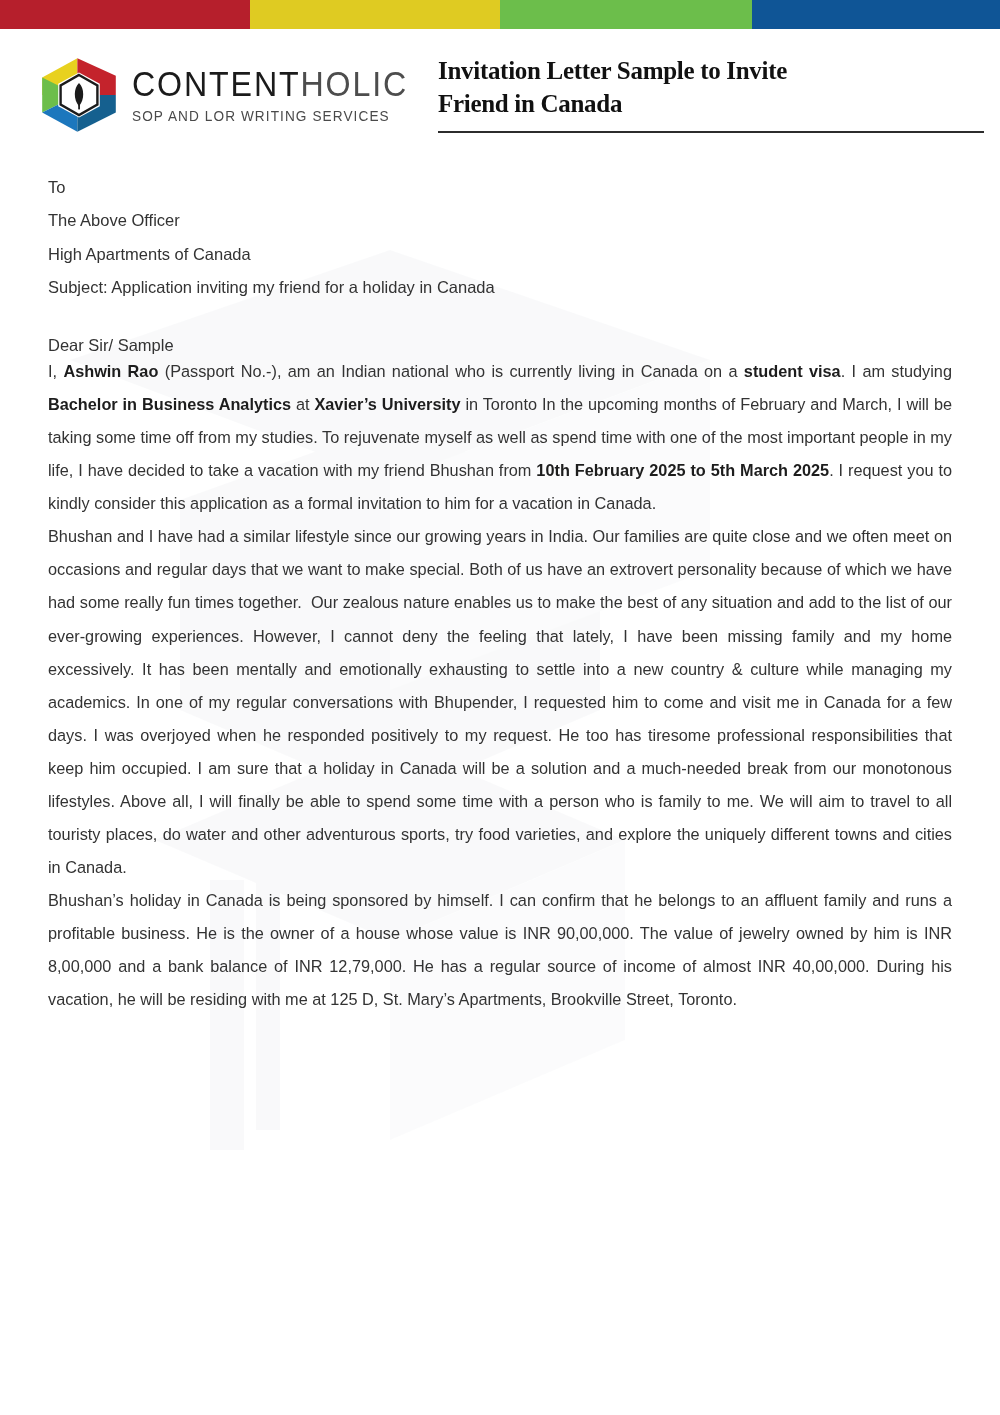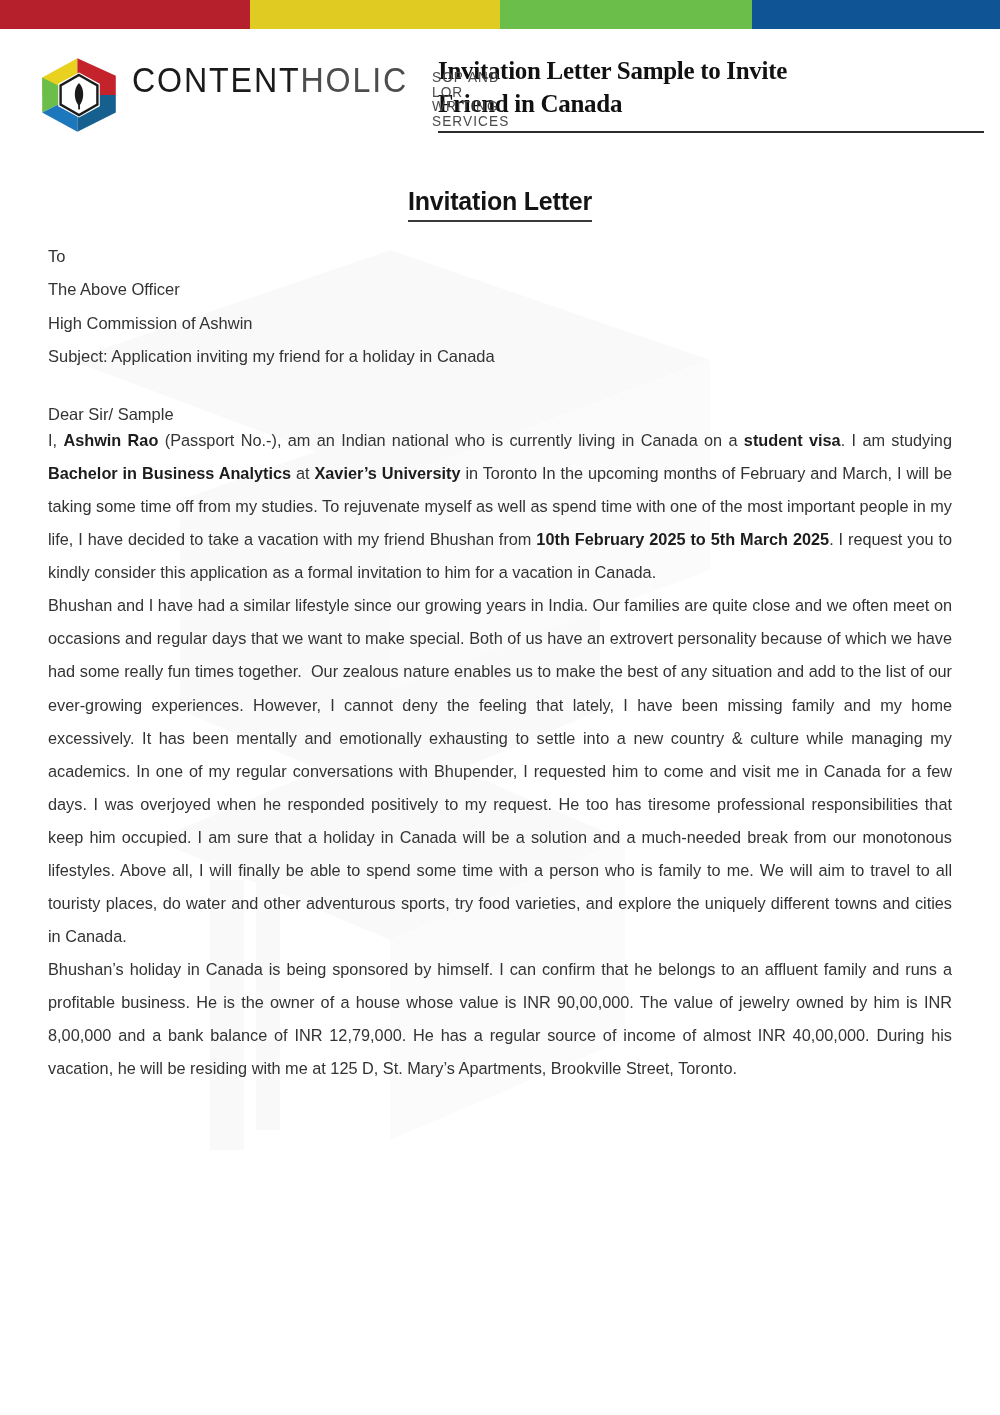--- a/index.html
+++ b/index.html
@@ -52,21 +52,21 @@
   }
   .logo-block {
     width: 420px;
     padding-left: 38px;
     box-sizing: border-box;
     display: flex;
     align-items: center;
     gap: 12px;
   }
   .logo-mark { width: 82px; height: 80px; flex: none; }
-  .logo-text { display: flex; flex-direction: row; line-height: 1; }
+  .logo-text { display: flex; flex-direction: column; line-height: 1; }
   .logo-word {
     font-size: 35px;
     letter-spacing: 2.0px;
     font-weight: 400;
     color: #1b1b1b;
     font-family: "Liberation Sans Narrow", "Liberation Sans", sans-serif;
     transform: scaleX(0.92);
     transform-origin: left center;
   }
   .logo-word .light { color: #4d4d4d; font-weight: 300; }
@@ -201,28 +201,25 @@
     <div class="header-title">
       <div>Invitation Letter Sample to Invite</div>
       <div>Friend in Canada</div>
     </div>
     <div class="header-rule"></div>
   </div>
 </div>
 
 <div class="doc">
 
-  <div class="doc-heading">
-    <span>Invitation Letter</span>
-  </div>
 
   <div class="addr">
     <div>To</div>
     <div>The Above Officer</div>
-    <div>High Commission of Ashwin</div>
+    <div>High Apartments of Canada</div>
     <div>Subject: Application inviting my friend for a holiday in Canada</div>
   </div>
 
   <div class="salutation">Dear Sir/ Sample</div>
 
   <div class="para">I, <b>Ashwin Rao</b> (Passport No.-), am an Indian national who is currently living in Canada on a <b>student visa</b>. I am studying <b>Bachelor in Business Analytics</b> at <b>Xavier’s University</b> in Toronto In the upcoming months of February and March, I will be taking some time off from my studies. To rejuvenate myself as well as spend time with one of the most important people in my life, I have decided to take a vacation with my friend Bhushan from <b>10th February 2025 to 5th March 2025</b>. I request you to kindly consider this application as a formal invitation to him for a vacation in Canada.</div>
   <div class="para">Bhushan and I have had a similar lifestyle since our growing years in India. Our families are quite close and we often meet on occasions and regular days that we want to make special. Both of us have an extrovert personality because of which we have had some really fun times together.&nbsp; Our zealous nature enables us to make the best of any situation and add to the list of our ever-growing experiences. However, I cannot deny the feeling that lately, I have been missing family and my home excessively. It has been mentally and emotionally exhausting to settle into a new country &amp; culture while managing my academics. In one of my regular conversations with Bhupender, I requested him to come and visit me in Canada for a few days. I was overjoyed when he responded positively to my request. He too has tiresome professional responsibilities that keep him occupied. I am sure that a holiday in Canada will be a solution and a much-needed break from our monotonous lifestyles. Above all, I will finally be able to spend some time with a person who is family to me. We will aim to travel to all touristy places, do water and other adventurous sports, try food varieties, and explore the uniquely different towns and cities in Canada.</div>
   <div class="para">Bhushan’s holiday in Canada is being sponsored by himself. I can confirm that he belongs to an affluent family and runs a profitable business. He is the owner of a house whose value is INR 90,00,000. The value of jewelry owned by him is INR 8,00,000 and a bank balance of INR 12,79,000. He has a regular source of income of almost INR 40,00,000. During his vacation, he will be residing with me at 125 D, St. Mary’s Apartments, Brookville Street, Toronto.</div>
 
 </div>

